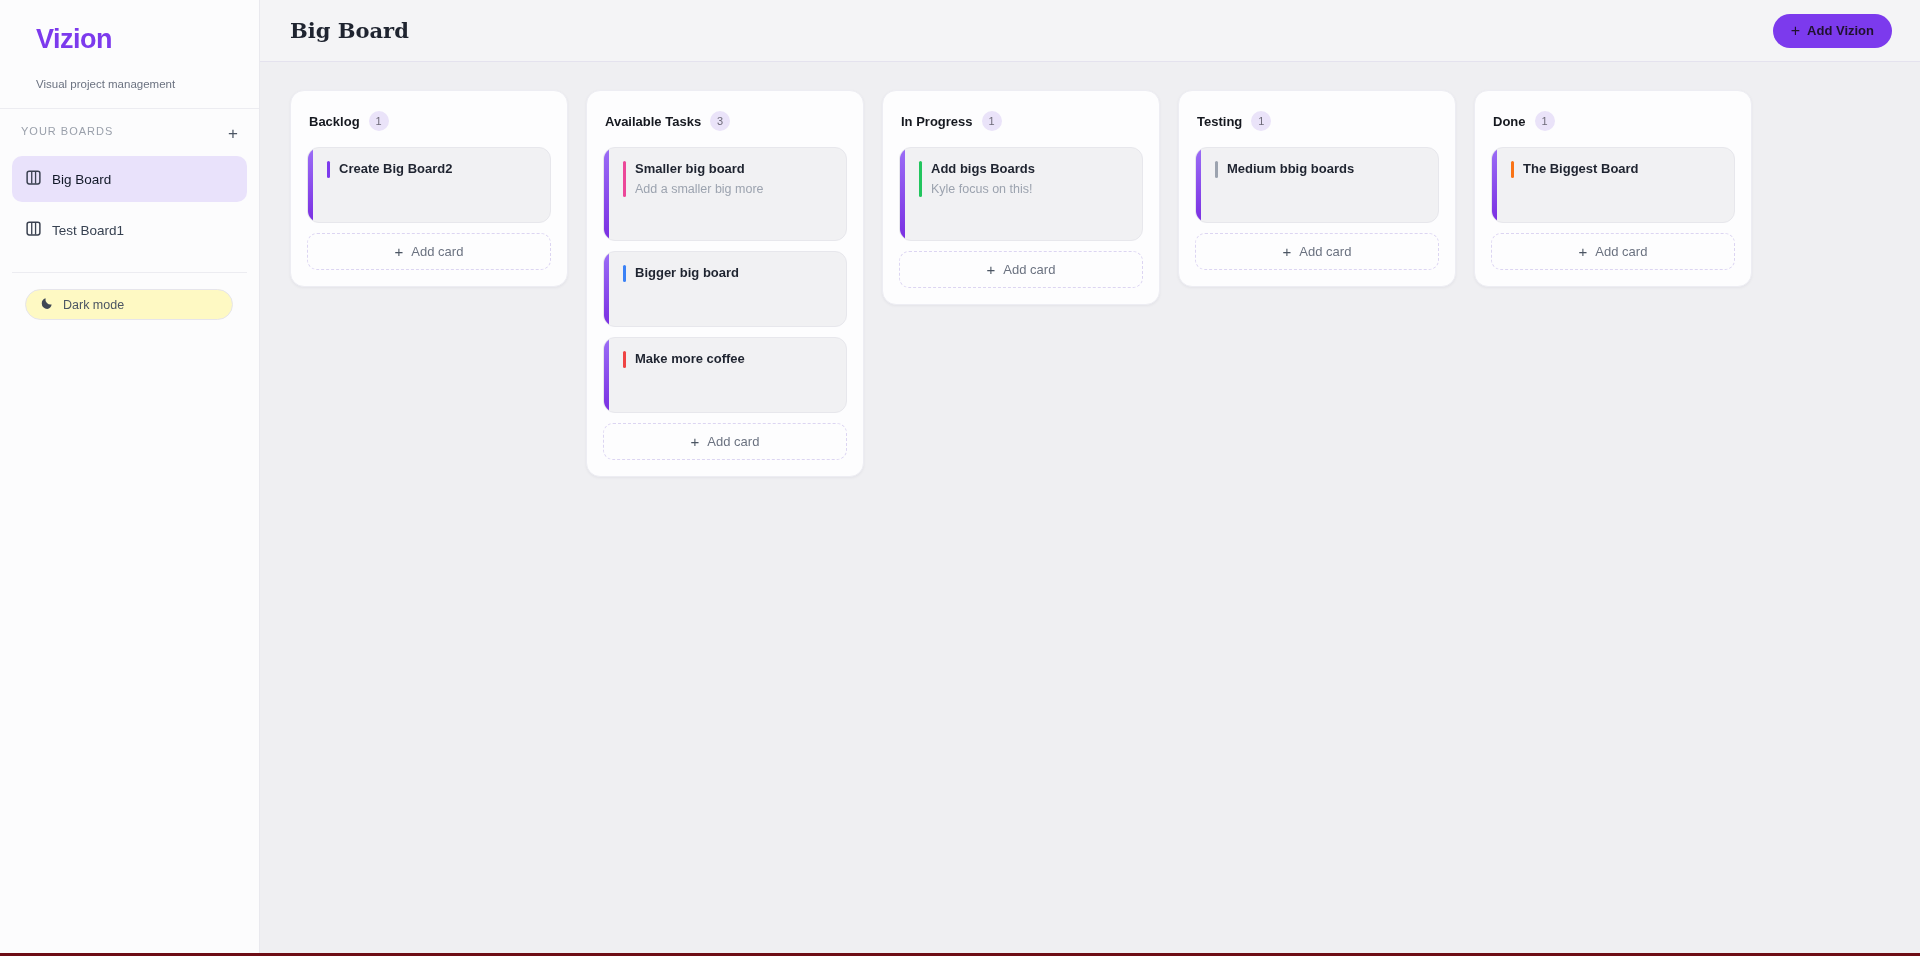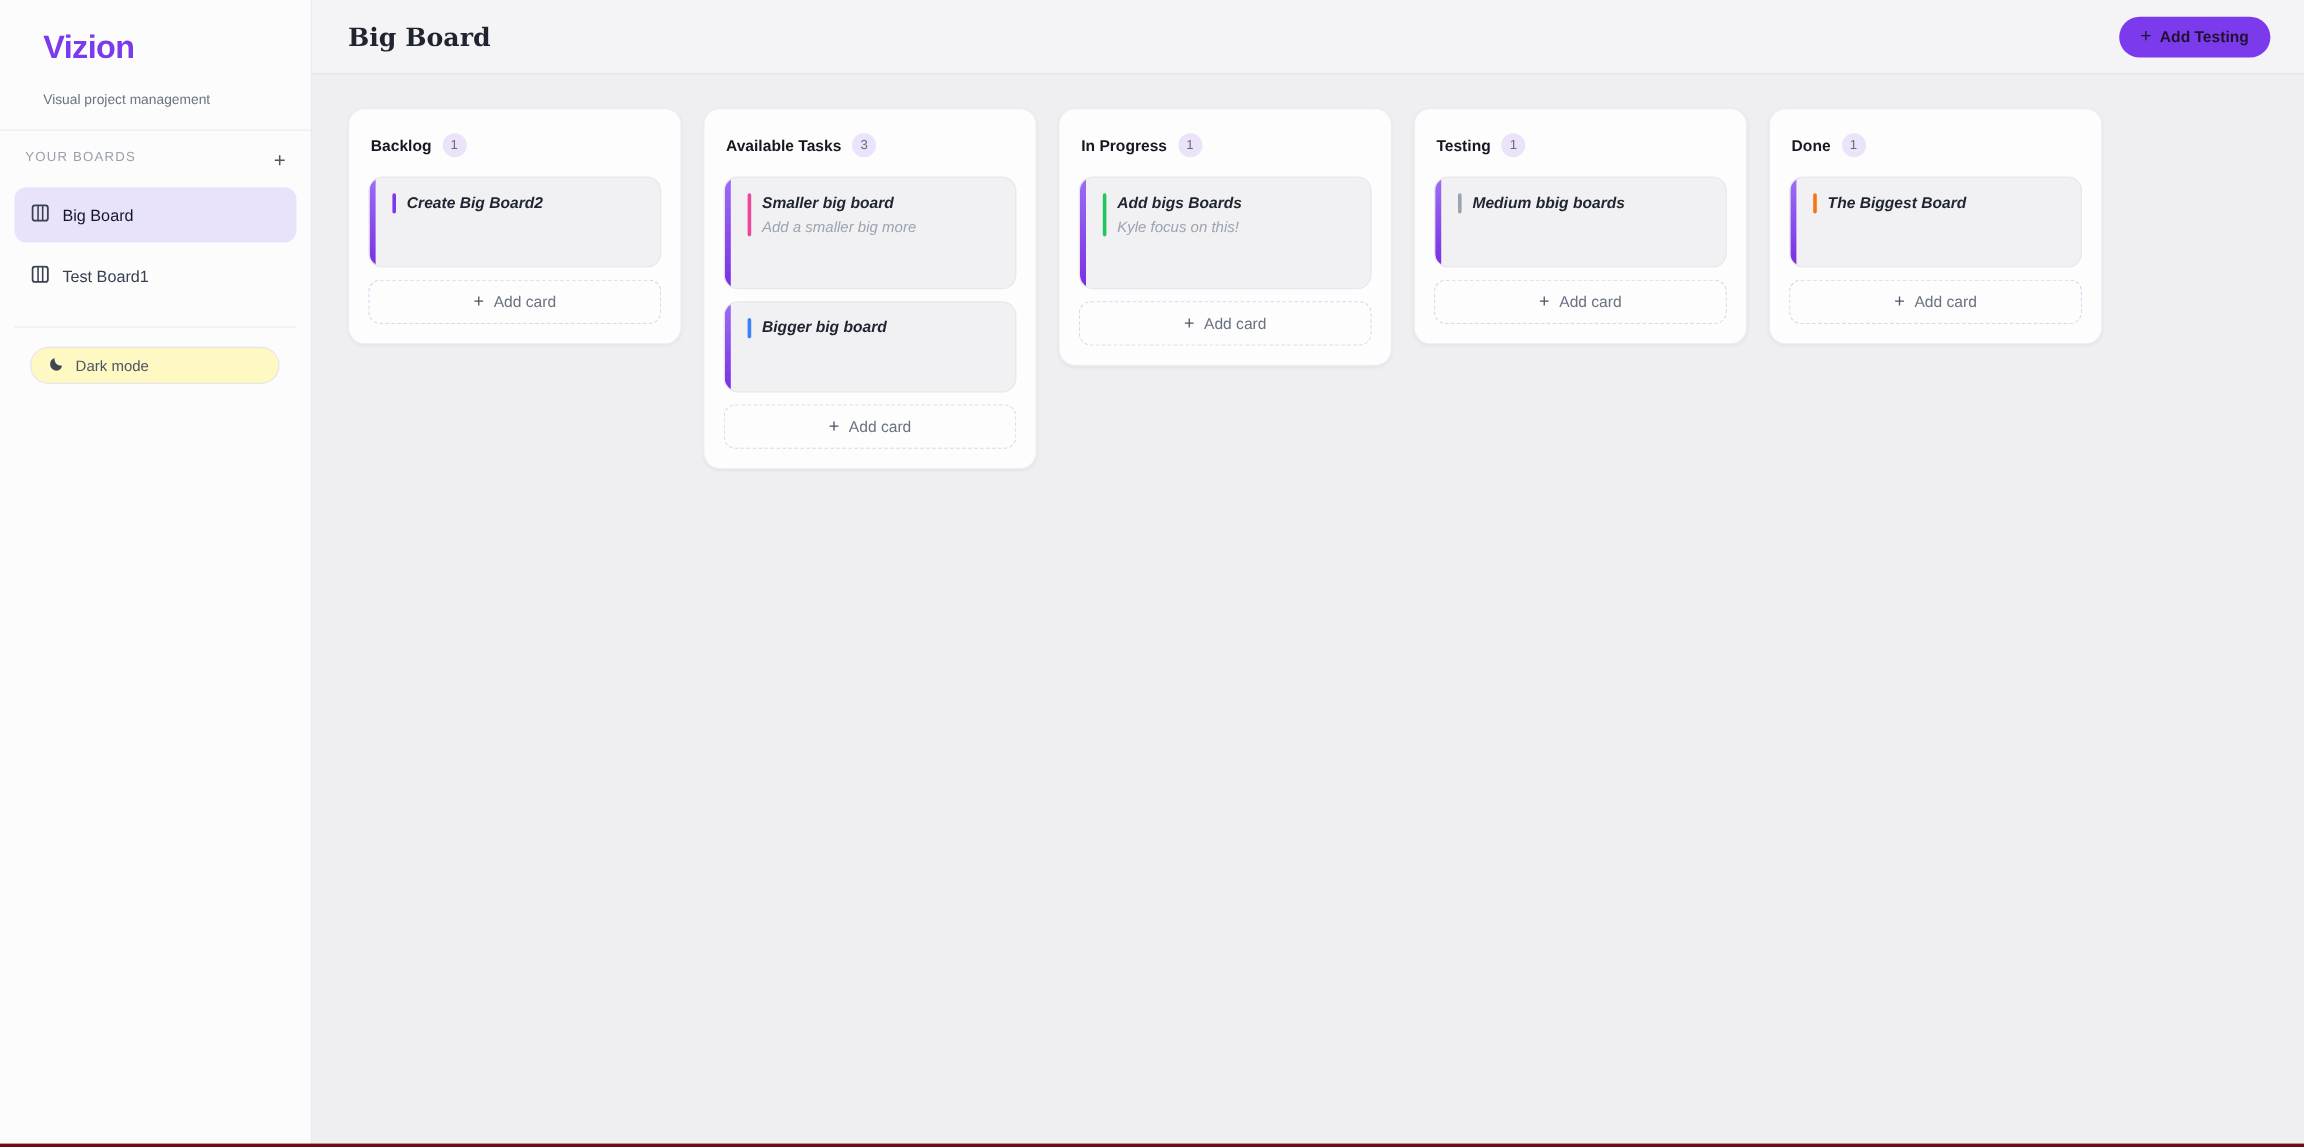--- a/index.html
+++ b/index.html
@@ -79,21 +79,20 @@
   }
   .card {
     position:relative; overflow:hidden;
     background:#f1f1f3;
     border:1px solid #e7e7ec;
     border-radius:12px;
     padding:13px 14px 13px 19px;
     margin-bottom:10px;
     min-height:76px;
     cursor:pointer;
-    font-style:italic;
   }
   .card.has-subtitle { min-height:94px; }
   .card::before {
     content:""; position:absolute; left:0; top:0; bottom:0; width:5px;
     background:linear-gradient(180deg,#9b6df6,#7a2fe2);
   }
   .card-body { display:flex; gap:9px; align-items:stretch; }
   .priority-bar { width:3px; border-radius:2px; background:#7c3aed; min-height:16px; }
   .card-text { display:flex; flex-direction:column; gap:3px; }
   .card-title { font-size:13px; font-weight:700; color:#1f2430; line-height:1.3; }
@@ -156,21 +155,21 @@
     </span>
     <span>Dark mode</span>
   </button>
 </aside>
 
 <div class="main">
   <div class="main-header">
     <div class="page-title">Big Board</div>
     <button class="add-column-btn">
       <span class="plus">+</span>
-      <span>Add Testing</span>
+      <span>Add Vizion</span>
     </button>
   </div>
   <div class="board">
   <section class="column">
     <div class="col-header">
       <span class="col-title">Backlog</span>
       <span class="count-badge">1</span>
     </div>
     <div>
   <div class="card">
@@ -208,20 +207,29 @@
   <div class="card">
     <div class="card-body">
       <span class="priority-bar" style="background: rgb(59, 130, 246);"></span>
       <div class="card-text">
         <span class="card-title">Bigger big board</span>
 
       </div>
     </div>
   </div>
 
+  <div class="card">
+    <div class="card-body">
+      <span class="priority-bar" style="background: rgb(239, 68, 68);"></span>
+      <div class="card-text">
+        <span class="card-title">Make more coffee</span>
+
+      </div>
+    </div>
+  </div>
 </div>
     <button class="add-card-btn">
       <span class="plus">+</span>
       <span>Add card</span>
     </button>
   </section>
 
   <section class="column">
     <div class="col-header">
       <span class="col-title">In Progress</span>

